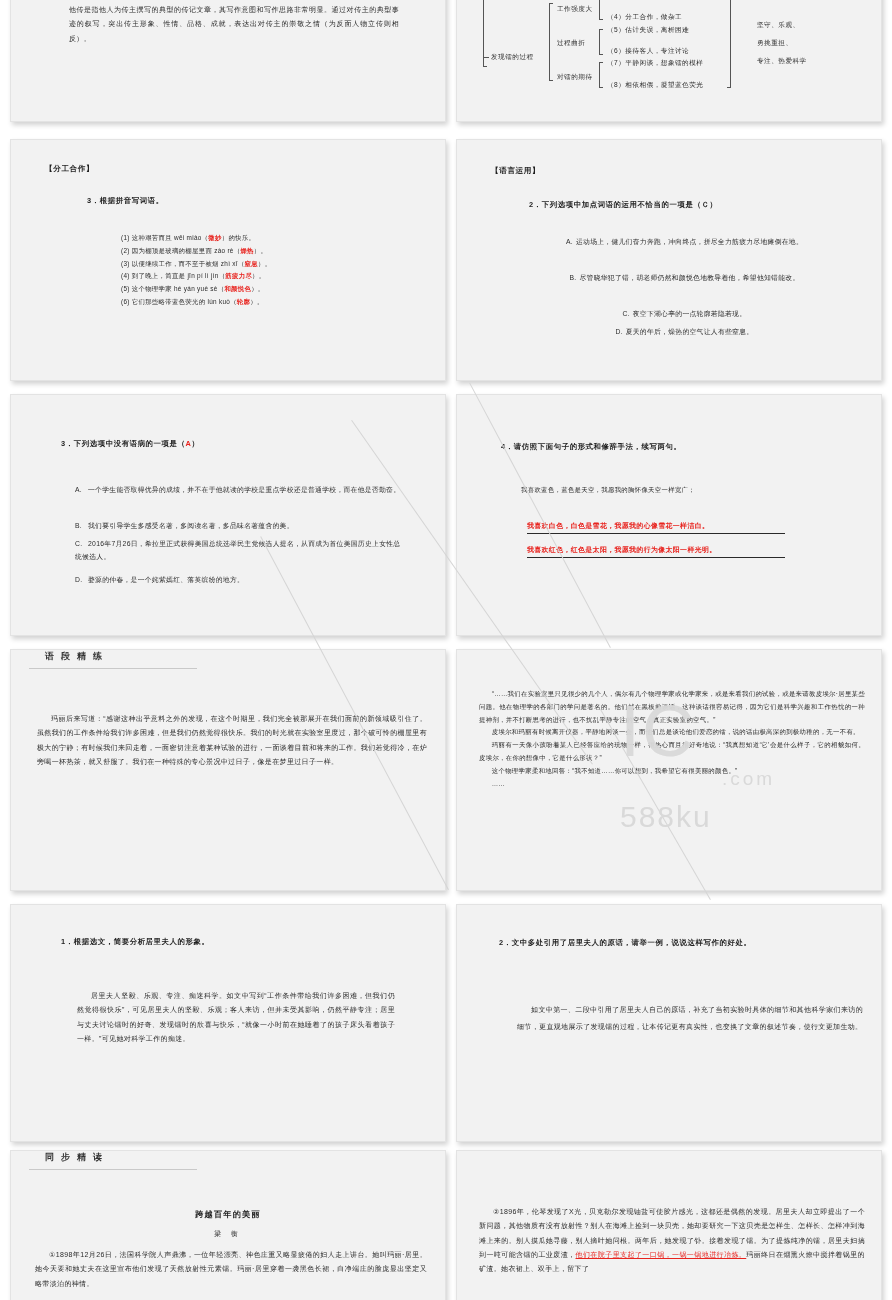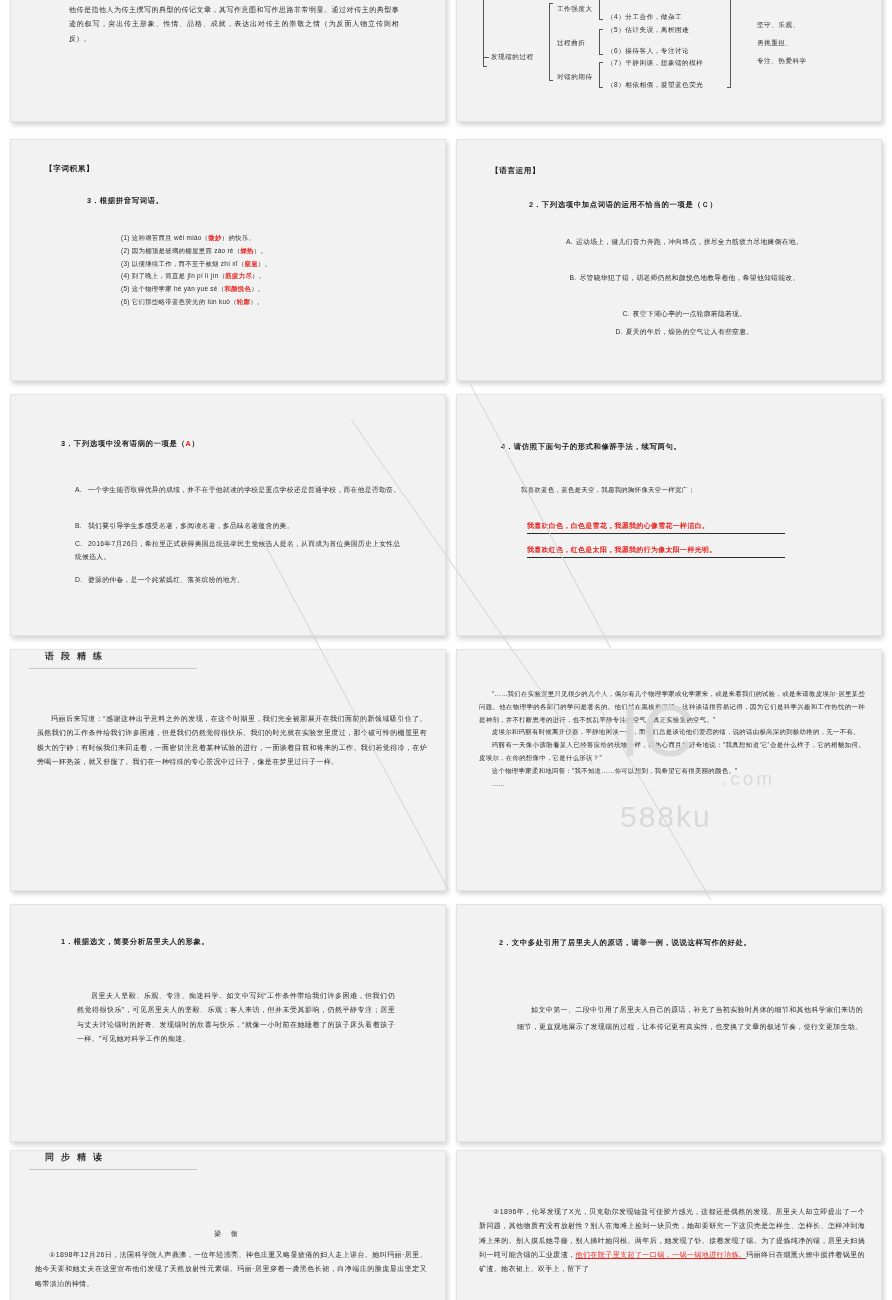--- a/index.html
+++ b/index.html
@@ -214,21 +214,21 @@
 
       <div class="brace-r" style="left:270px; top:3px; height:96px;"></div>
       <div class="dg-lbl" style="left:300px; top:32px;">坚守、乐观、</div>
       <div class="dg-lbl" style="left:300px; top:50px;">勇挑重担、</div>
       <div class="dg-lbl" style="left:300px; top:68px;">专注、热爱科学</div>
     </div>
   </div>
 
   <div class="card" style="left:10px; top:139px; width:436px; height:242px;">
     <div class="card-inner">
-      <div class="blk-title" style="left:34px; top:24px;">【字词积累】</div>
+      <div class="blk-title" style="left:34px; top:24px;">【分工合作】</div>
       <div class="qnum" style="left:76px; top:56px;">3．根据拼音写词语。</div>
 
       <div style="position:absolute; left:110px; top:92px; width:300px;">
         <div class="tiny">
           <span>(1) 这种艰苦而且 wēi miào（</span><span class="red bold">微妙</span><span>）的快乐。</span>
         </div>
         <div class="tiny">
           <span>(2) 因为棚顶是玻璃的棚屋里面 zào rè（</span><span class="red bold">燥热</span><span>）。</span>
         </div>
         <div class="tiny">
@@ -333,20 +333,21 @@
       <div class="para indent2" style="left:60px; top:96px; width:346px; line-height:2.45;">如文中第一、二段中引用了居里夫人自己的原话，补充了当初实验时具体的细节和其他科学家们来访的细节，更直观地展示了发现镭的过程，让本传记更有真实性，也变换了文章的叙述节奏，使行文更加生动。</div>
     </div>
   </div>
 
   <div class="card" style="left:10px; top:1150px; width:436px; height:238px;">
     <div class="card-inner">
       <div class="sec-head">
         <span class="sh-text">同步精读</span>
         <span class="sh-rule"></span>
       </div>
+      <div class="art-title" style="left:0; top:58px;">跨越百年的美丽</div>
       <div class="art-author" style="left:0; top:78px;">梁 衡</div>
       <div class="para indent2" style="left:24px; top:97px; width:392px;">①1898年12月26日，法国科学院人声鼎沸，一位年轻漂亮、神色庄重又略显疲倦的妇人走上讲台。她叫玛丽·居里。她今天要和她丈夫在这里宣布他们发现了天然放射性元素镭。玛丽·居里穿着一袭黑色长裙，白净端庄的脸庞显出坚定又略带淡泊的神情。</div>
     </div>
   </div>
 
   <div class="card" style="left:456px; top:1150px; width:426px; height:238px;">
     <div class="card-inner">
       <div class="para indent2" style="left:22px; top:54px; width:386px;">
         <span>②1896年，伦琴发现了X光，贝克勒尔发现铀盐可使胶片感光，这都还是偶然的发现。居里夫人却立即提出了一个新问题，其他物质有没有放射性？别人在海滩上捡到一块贝壳，她却要研究一下这贝壳是怎样生、怎样长、怎样冲到海滩上来的。别人摸瓜她寻藤，别人摘叶她问根。两年后，她发现了钋。接着发现了镭。为了提炼纯净的镭，居里夫妇搞到一吨可能含镭的工业废渣，</span><span class="red" style="text-decoration:underline;">他们在院子里支起了一口锅，一锅一锅地进行冶炼。</span><span>玛丽终日在烟熏火燎中搅拌着锅里的矿渣。她衣裙上、双手上，留下了</span>
       </div>

